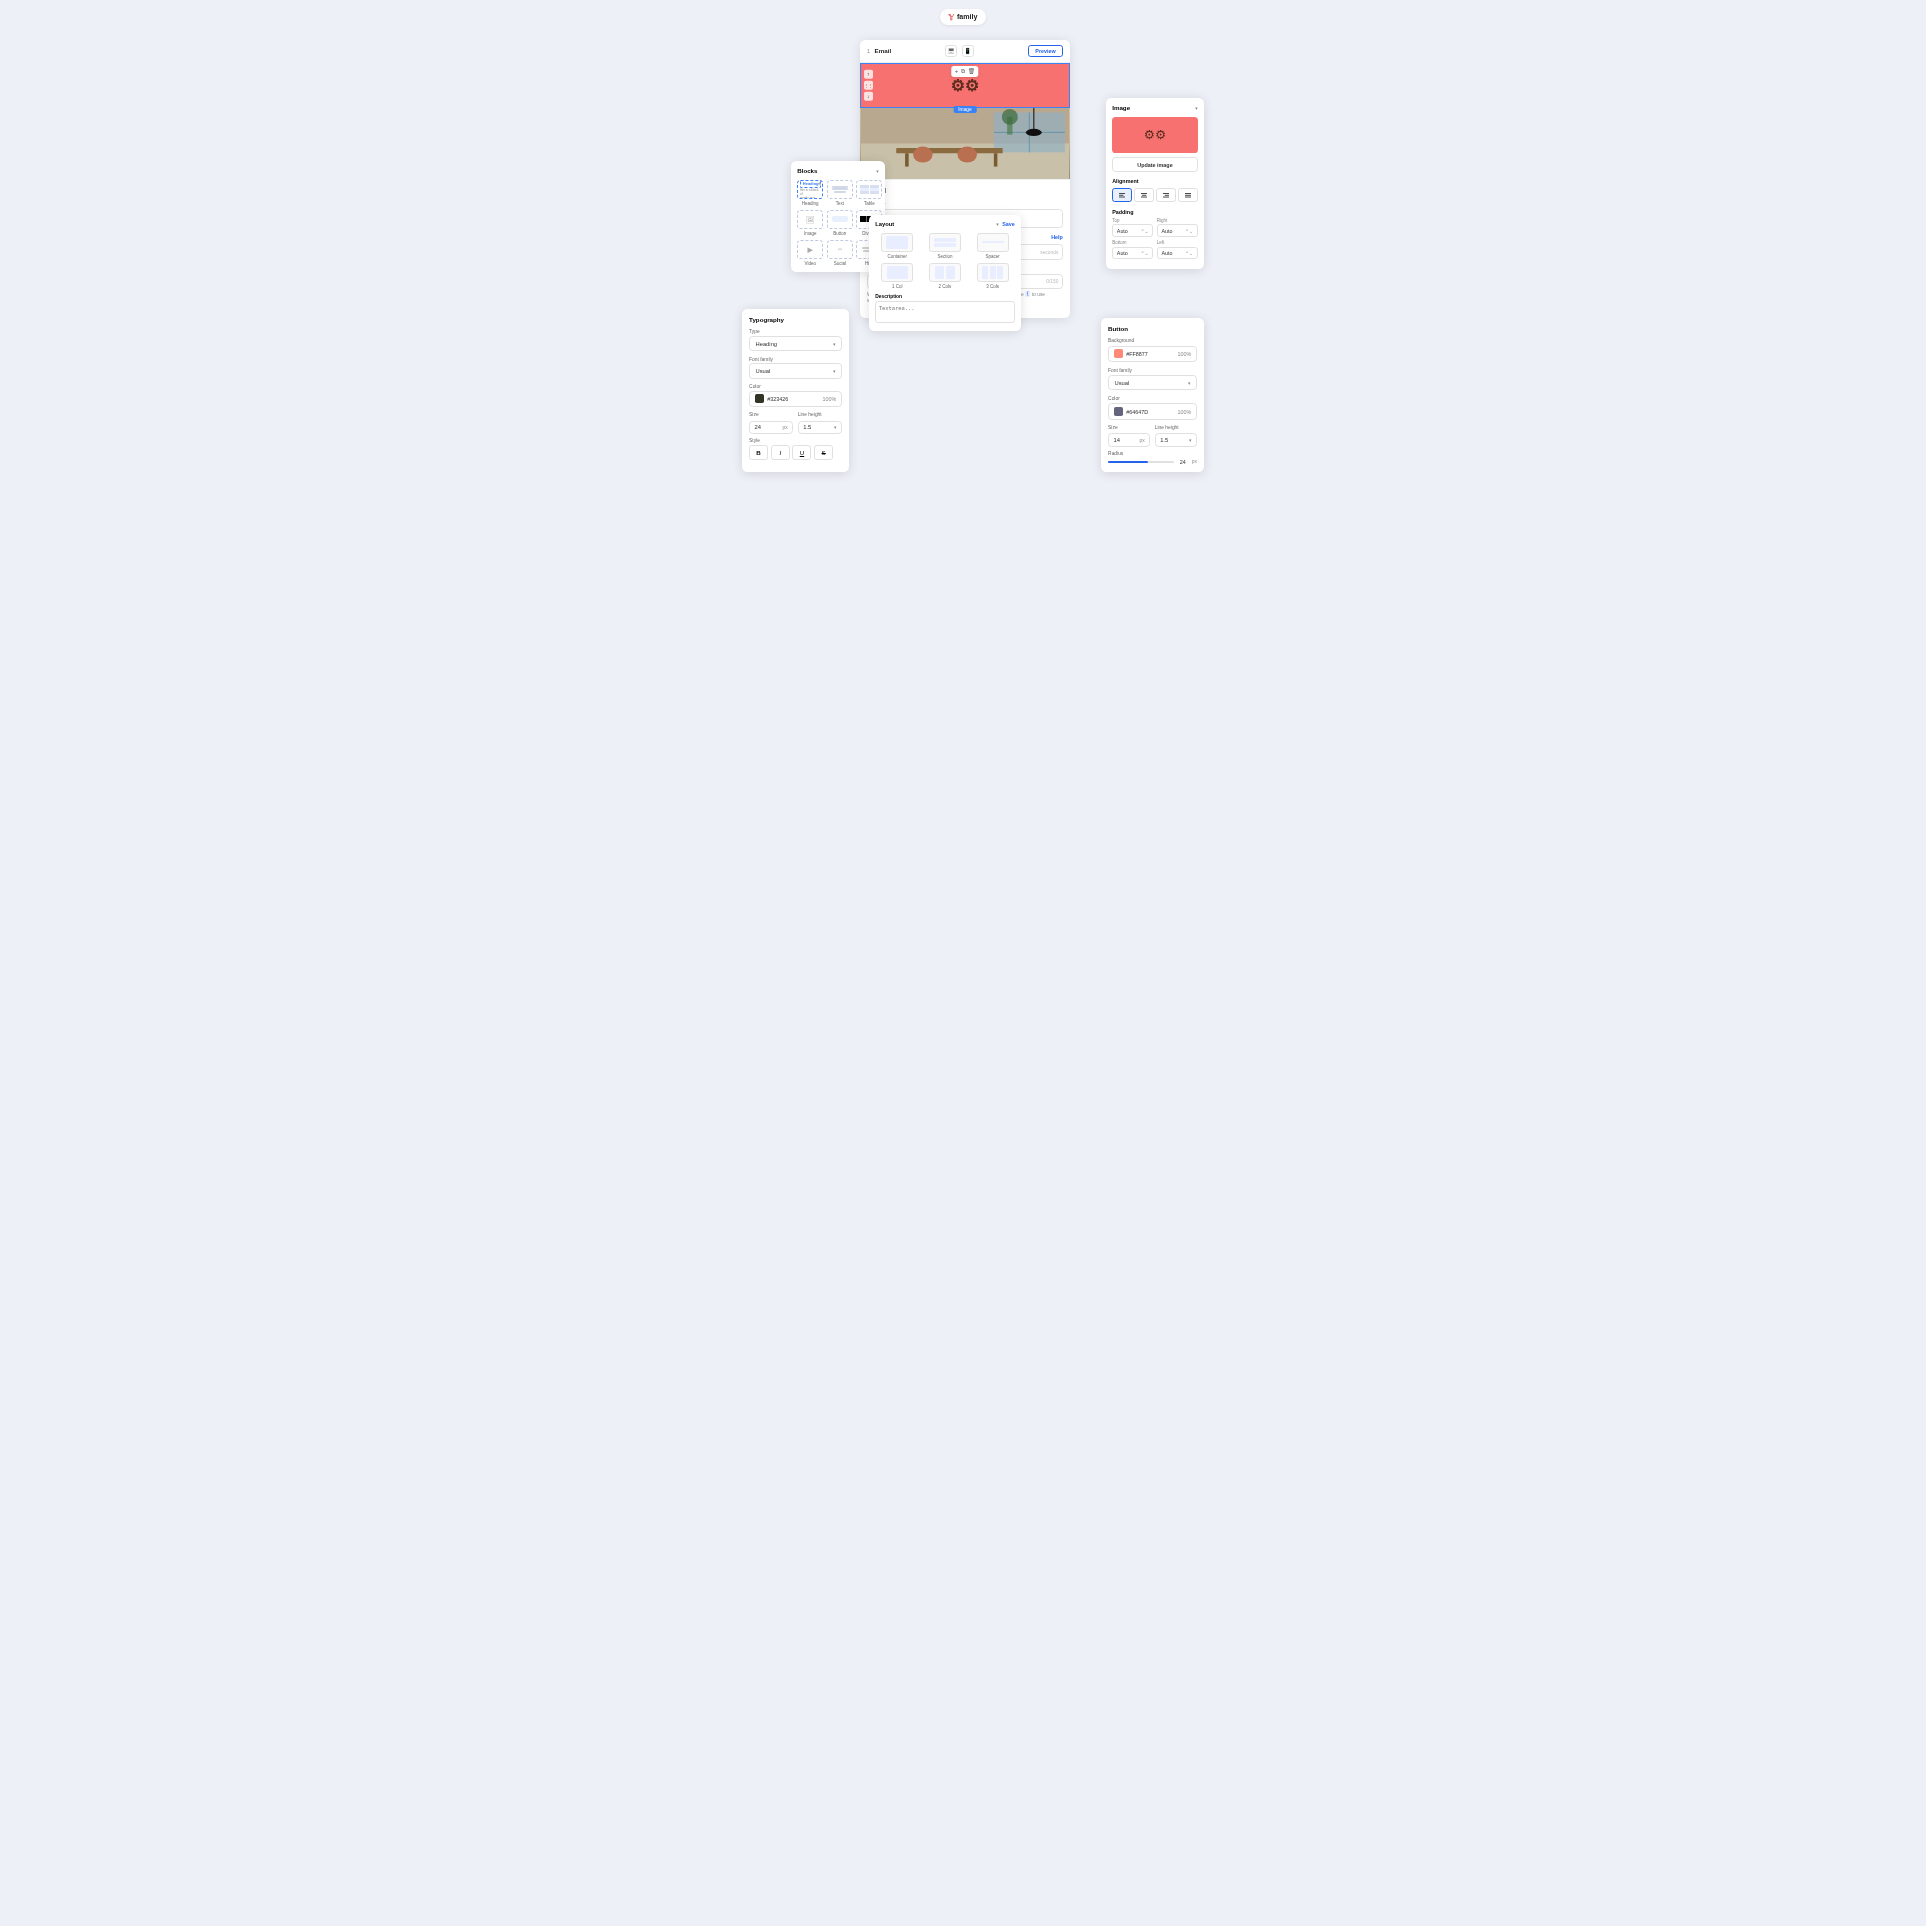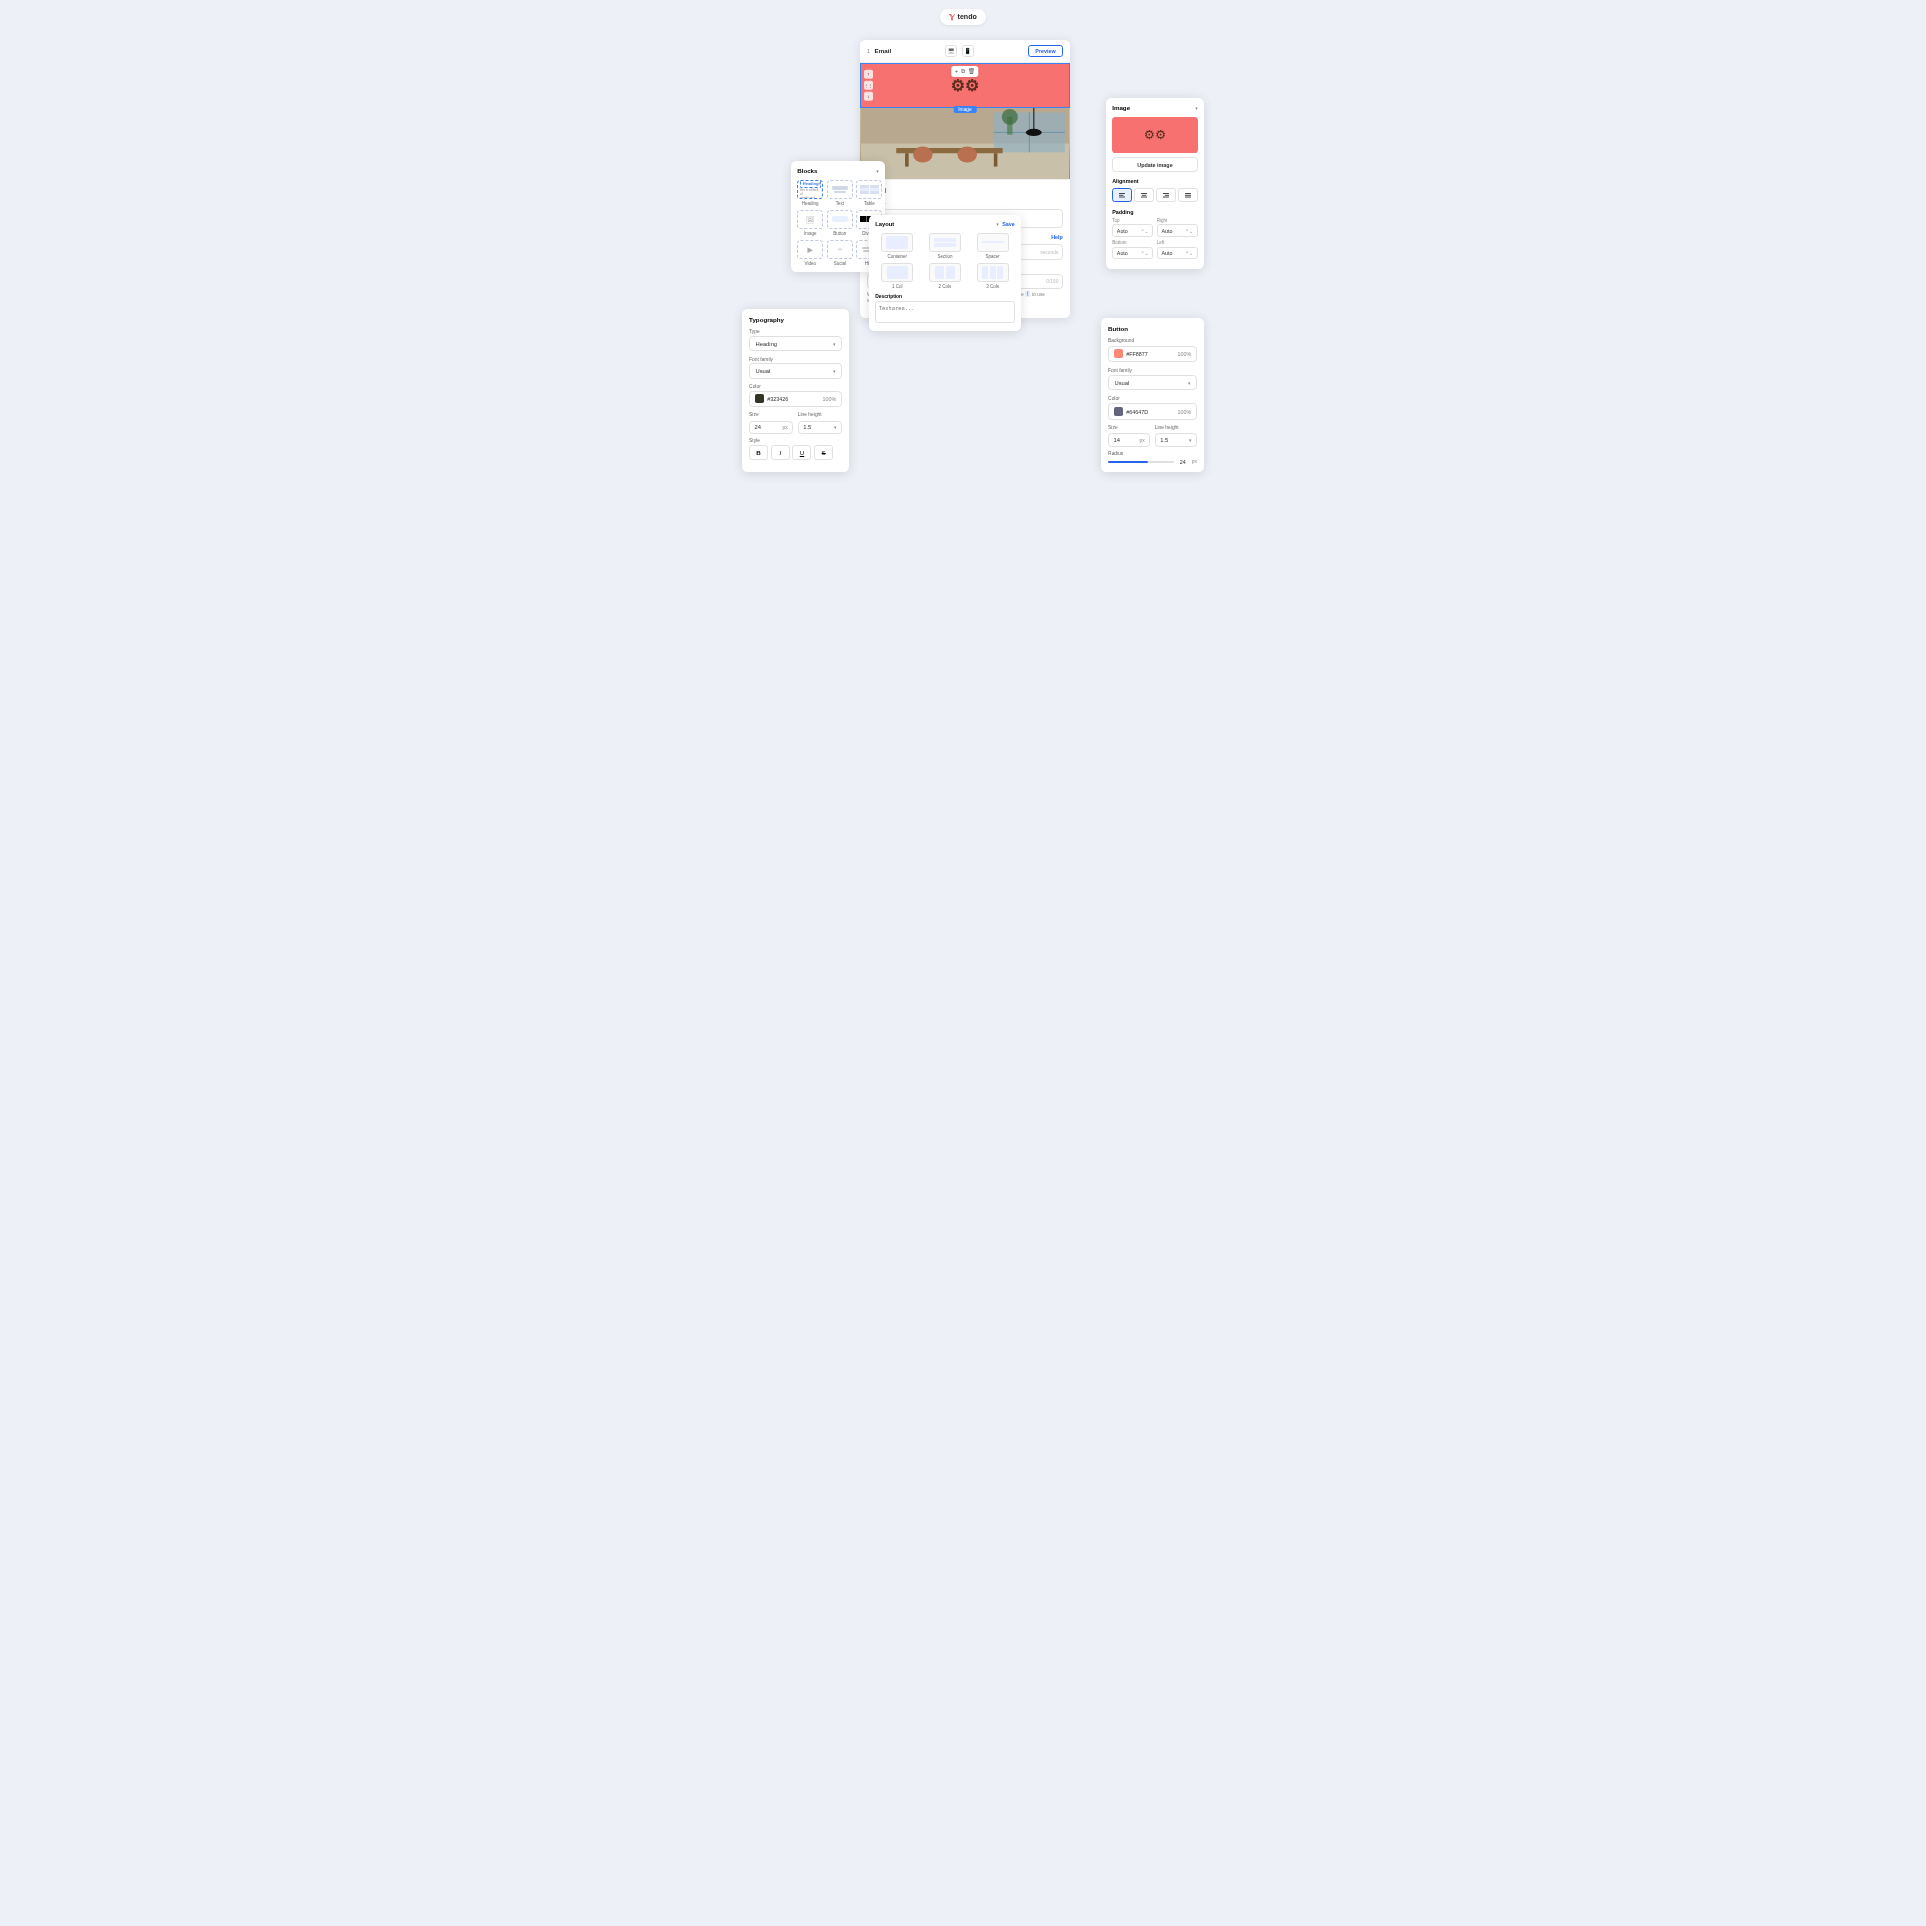--- a/index.html
+++ b/index.html
@@ -821,21 +821,21 @@
     }
   </style>
 </head>
 <body>
 
 <div class="page-wrapper">
 
   <div class="top-nav">
     <div class="logo-pill">
       <span class="logo-icon">𝕐</span>
-      <span class="logo-text">tendo</span>
+      <span class="logo-text">family</span>
     </div>
   </div>
 
   <div class="email-editor-card">
     <div class="editor-header">
       <div class="editor-header-left">
         <span class="step-badge">1</span>
         <span class="editor-title">Email</span>
       </div>
       <div class="editor-icons">

